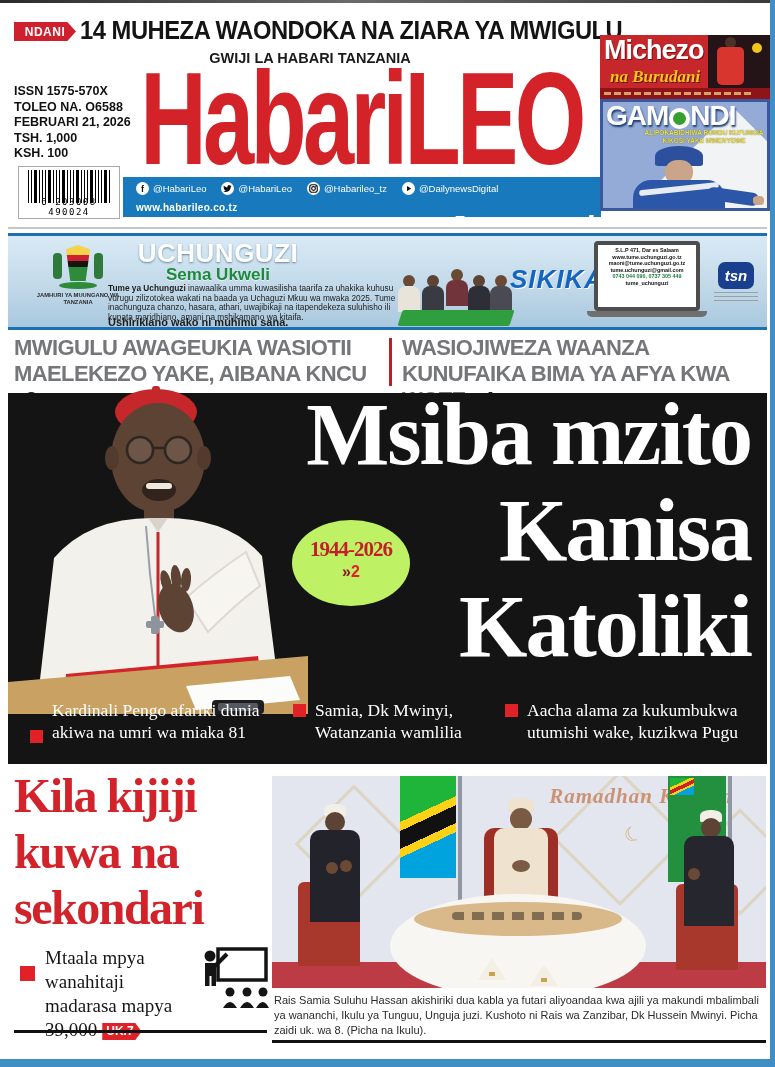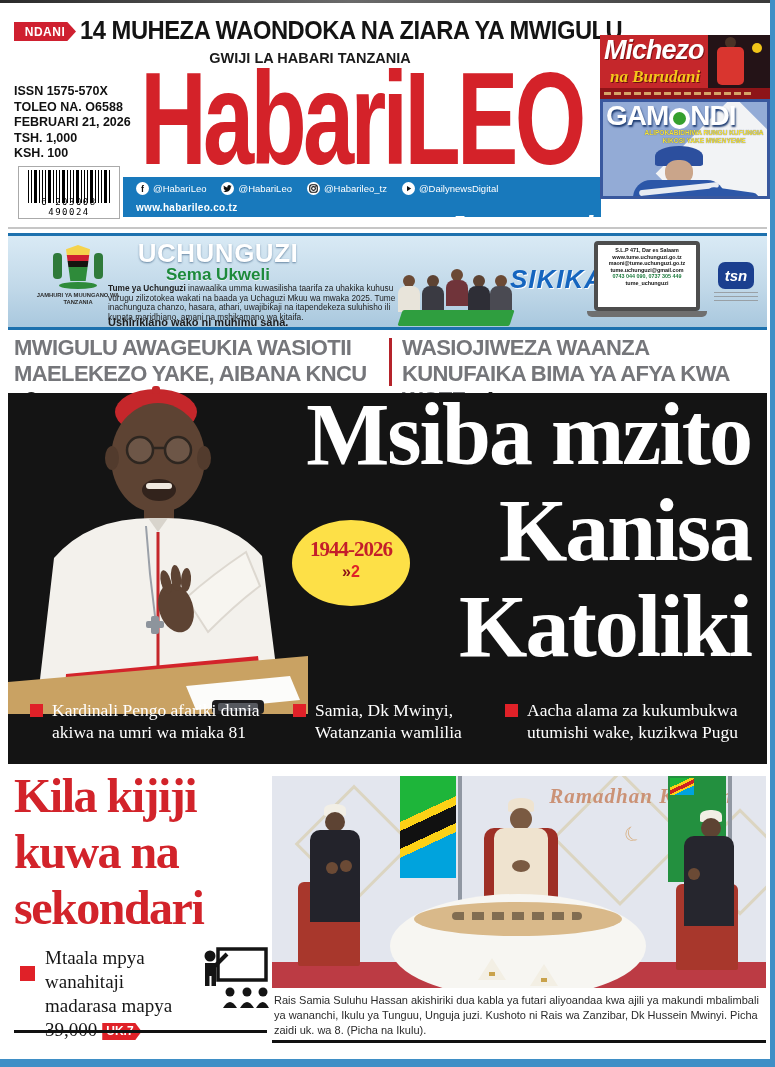--- a/index.html
+++ b/index.html
@@ -42,28 +42,28 @@
   .edition{position:absolute;right:9px;top:1px;font-size:31px;font-weight:bold;font-style:italic;
         letter-spacing:-1px;margin-top:32px;}
   .masthead-rule{position:absolute;left:8px;top:227px;width:759px;height:2px;background:#c6c6c6;}
 
   
   .michezo{position:absolute;left:600px;top:35px;width:170px;height:53px;background:#c5272b;overflow:hidden;}
   .mz-dark{position:absolute;right:0;top:0;width:62px;height:100%;background:#241317;}
   .mz-man-head{position:absolute;right:34px;top:2px;width:11px;height:11px;border-radius:50%;background:#4a3226;}
   .mz-man-body{position:absolute;right:26px;top:12px;width:27px;height:38px;border-radius:5px;background:#d9352f;}
   .mz-ball{position:absolute;right:8px;top:8px;width:10px;height:10px;border-radius:50%;background:#f0c419;}
-  .mz-title{position:absolute;left:4px;top:0;font-size:27px;font-weight:bold;font-style:italic;color:#fff;
+  .mz-title{position:absolute;left:4px;top:0;font-size:27px;font-weight:bold;color:#fff;
         letter-spacing:-1px;text-shadow:1px 1px 0 #7a1014;z-index:2;}
   .mz-sub{position:absolute;left:10px;top:32px;font-family:"Liberation Serif",serif;font-style:italic;
         font-weight:bold;color:#f5c71a;font-size:17px;text-shadow:1px 1px 0 #6a0d10;z-index:3;}
   .mz-strip{position:absolute;left:600px;top:88px;width:170px;height:11px;background:#8e1418;overflow:hidden;}
   .mz-strip-dashes{position:absolute;left:4px;top:4px;width:150px;height:3px;
         background:repeating-linear-gradient(90deg,#e8c77a 0 7px,#8e1418 7px 10px);opacity:.8;}
-  .gamondi{position:absolute;left:600px;top:99px;width:170px;height:100px;background:#93abd6;
+  .gamondi{position:absolute;left:600px;top:99px;width:170px;height:112px;background:#93abd6;
         border:3px solid #39589e;box-sizing:border-box;overflow:hidden;}
   .gm-title{position:absolute;left:3px;top:-2px;font-size:28px;font-weight:bold;color:#fff;
         letter-spacing:-1px;text-shadow:1px 2px 2px #1c3a70;display:flex;align-items:center;z-index:4;}
   .gm-o{display:inline-block;width:21px;height:21px;border-radius:50%;background:#35a02e;
         border:4px solid #fff;box-sizing:border-box;margin:4px 0 0 1px;}
   .gm-cap{position:absolute;left:36px;top:27px;width:130px;color:#f7e23a;font-size:6.5px;font-weight:bold;
         text-align:center;line-height:7.5px;z-index:4;text-shadow:0 0 1px #1c3a70;}
   .gm-diag{position:absolute;right:-30px;bottom:-36px;width:120px;height:110px;background:#f2f3f5;
         transform:rotate(45deg);}
   .gm-window{position:absolute;right:10px;top:38px;width:34px;height:62px;background:#cfd8ba;border:2px solid #e8e8e8;}
@@ -117,31 +117,31 @@
   .teaser-l{left:14px;} .teaser-r{left:402px;}
   .chev{color:#c5272b;} .pnum{color:#1a1a1a;}
   .pg-mark{font-size:22px;letter-spacing:-1px;}
   .teaser-divider{position:absolute;left:389px;top:338px;width:3px;height:48px;background:#b5232a;}
 
   
   .mainbox{position:absolute;left:8px;top:393px;width:759px;height:371px;background:#141414;}
   .headline{position:absolute;right:16px;top:-6px;text-align:right;color:#fff;
         font-family:"Liberation Serif",serif;font-weight:bold;font-size:88px;line-height:96px;
         letter-spacing:-2px;}
-  .oval{position:absolute;left:284px;top:127px;width:118px;height:86px;background:#fde047;border-radius:50%;
+  .oval{position:absolute;left:284px;top:127px;width:118px;height:86px;background:#bef264;border-radius:50%;
         text-align:center;padding-top:17px;box-sizing:border-box;z-index:5;}
   .years{color:#c41e2a;font-family:"Liberation Serif",serif;font-weight:bold;font-size:21px;letter-spacing:-1px;}
   .oval-page{font-size:16px;font-weight:bold;margin-top:1px;}
   .oval-page .chev{color:#8b1118;} .oval-page .pnum{color:#e02128;}
   .cardinal{position:absolute;left:0;top:-9px;width:300px;height:330px;}
   .bullets{position:absolute;left:0;top:307px;width:100%;display:flex;color:#fff;
         font-family:"Liberation Serif",serif;font-size:17.5px;line-height:21.5px;}
   .bullet{display:flex;}
   .bsq{width:13px;height:13px;background:#e02128;margin:4px 9px 0 0;flex:none;}
-  .bullet-1{width:263px;margin-left:22px;} .bullet-2{width:212px;} .bullet-3{width:258px;}
+  .bullet-1{width:263px;margin-left:22px;align-items:flex-end;} .bullet-2{width:212px;} .bullet-3{width:258px;}
 
   
   .story2-head{position:absolute;left:14px;top:768px;font-family:"Liberation Serif",serif;
         font-weight:bold;color:#d2232a;font-size:48px;line-height:56px;letter-spacing:-1.5px;}
   .story2-sub{position:absolute;left:16px;top:946px;width:250px;display:flex;}
   .bsq2{width:15px;height:15px;background:#e02128;margin:20px 10px 0 4px;flex:none;}
   .s2text{font-family:"Liberation Serif",serif;font-size:19px;line-height:24px;color:#161616;width:152px;}
   .uk7{display:inline-block;background:#e02128;color:#fff;font-family:"Liberation Sans",sans-serif;
         font-weight:bold;font-size:12px;line-height:15px;padding:1px 8px 1px 4px;margin-left:5px;
         clip-path:polygon(0 0,84% 0,100% 50%,84% 100%,0 100%);vertical-align:1px;}

